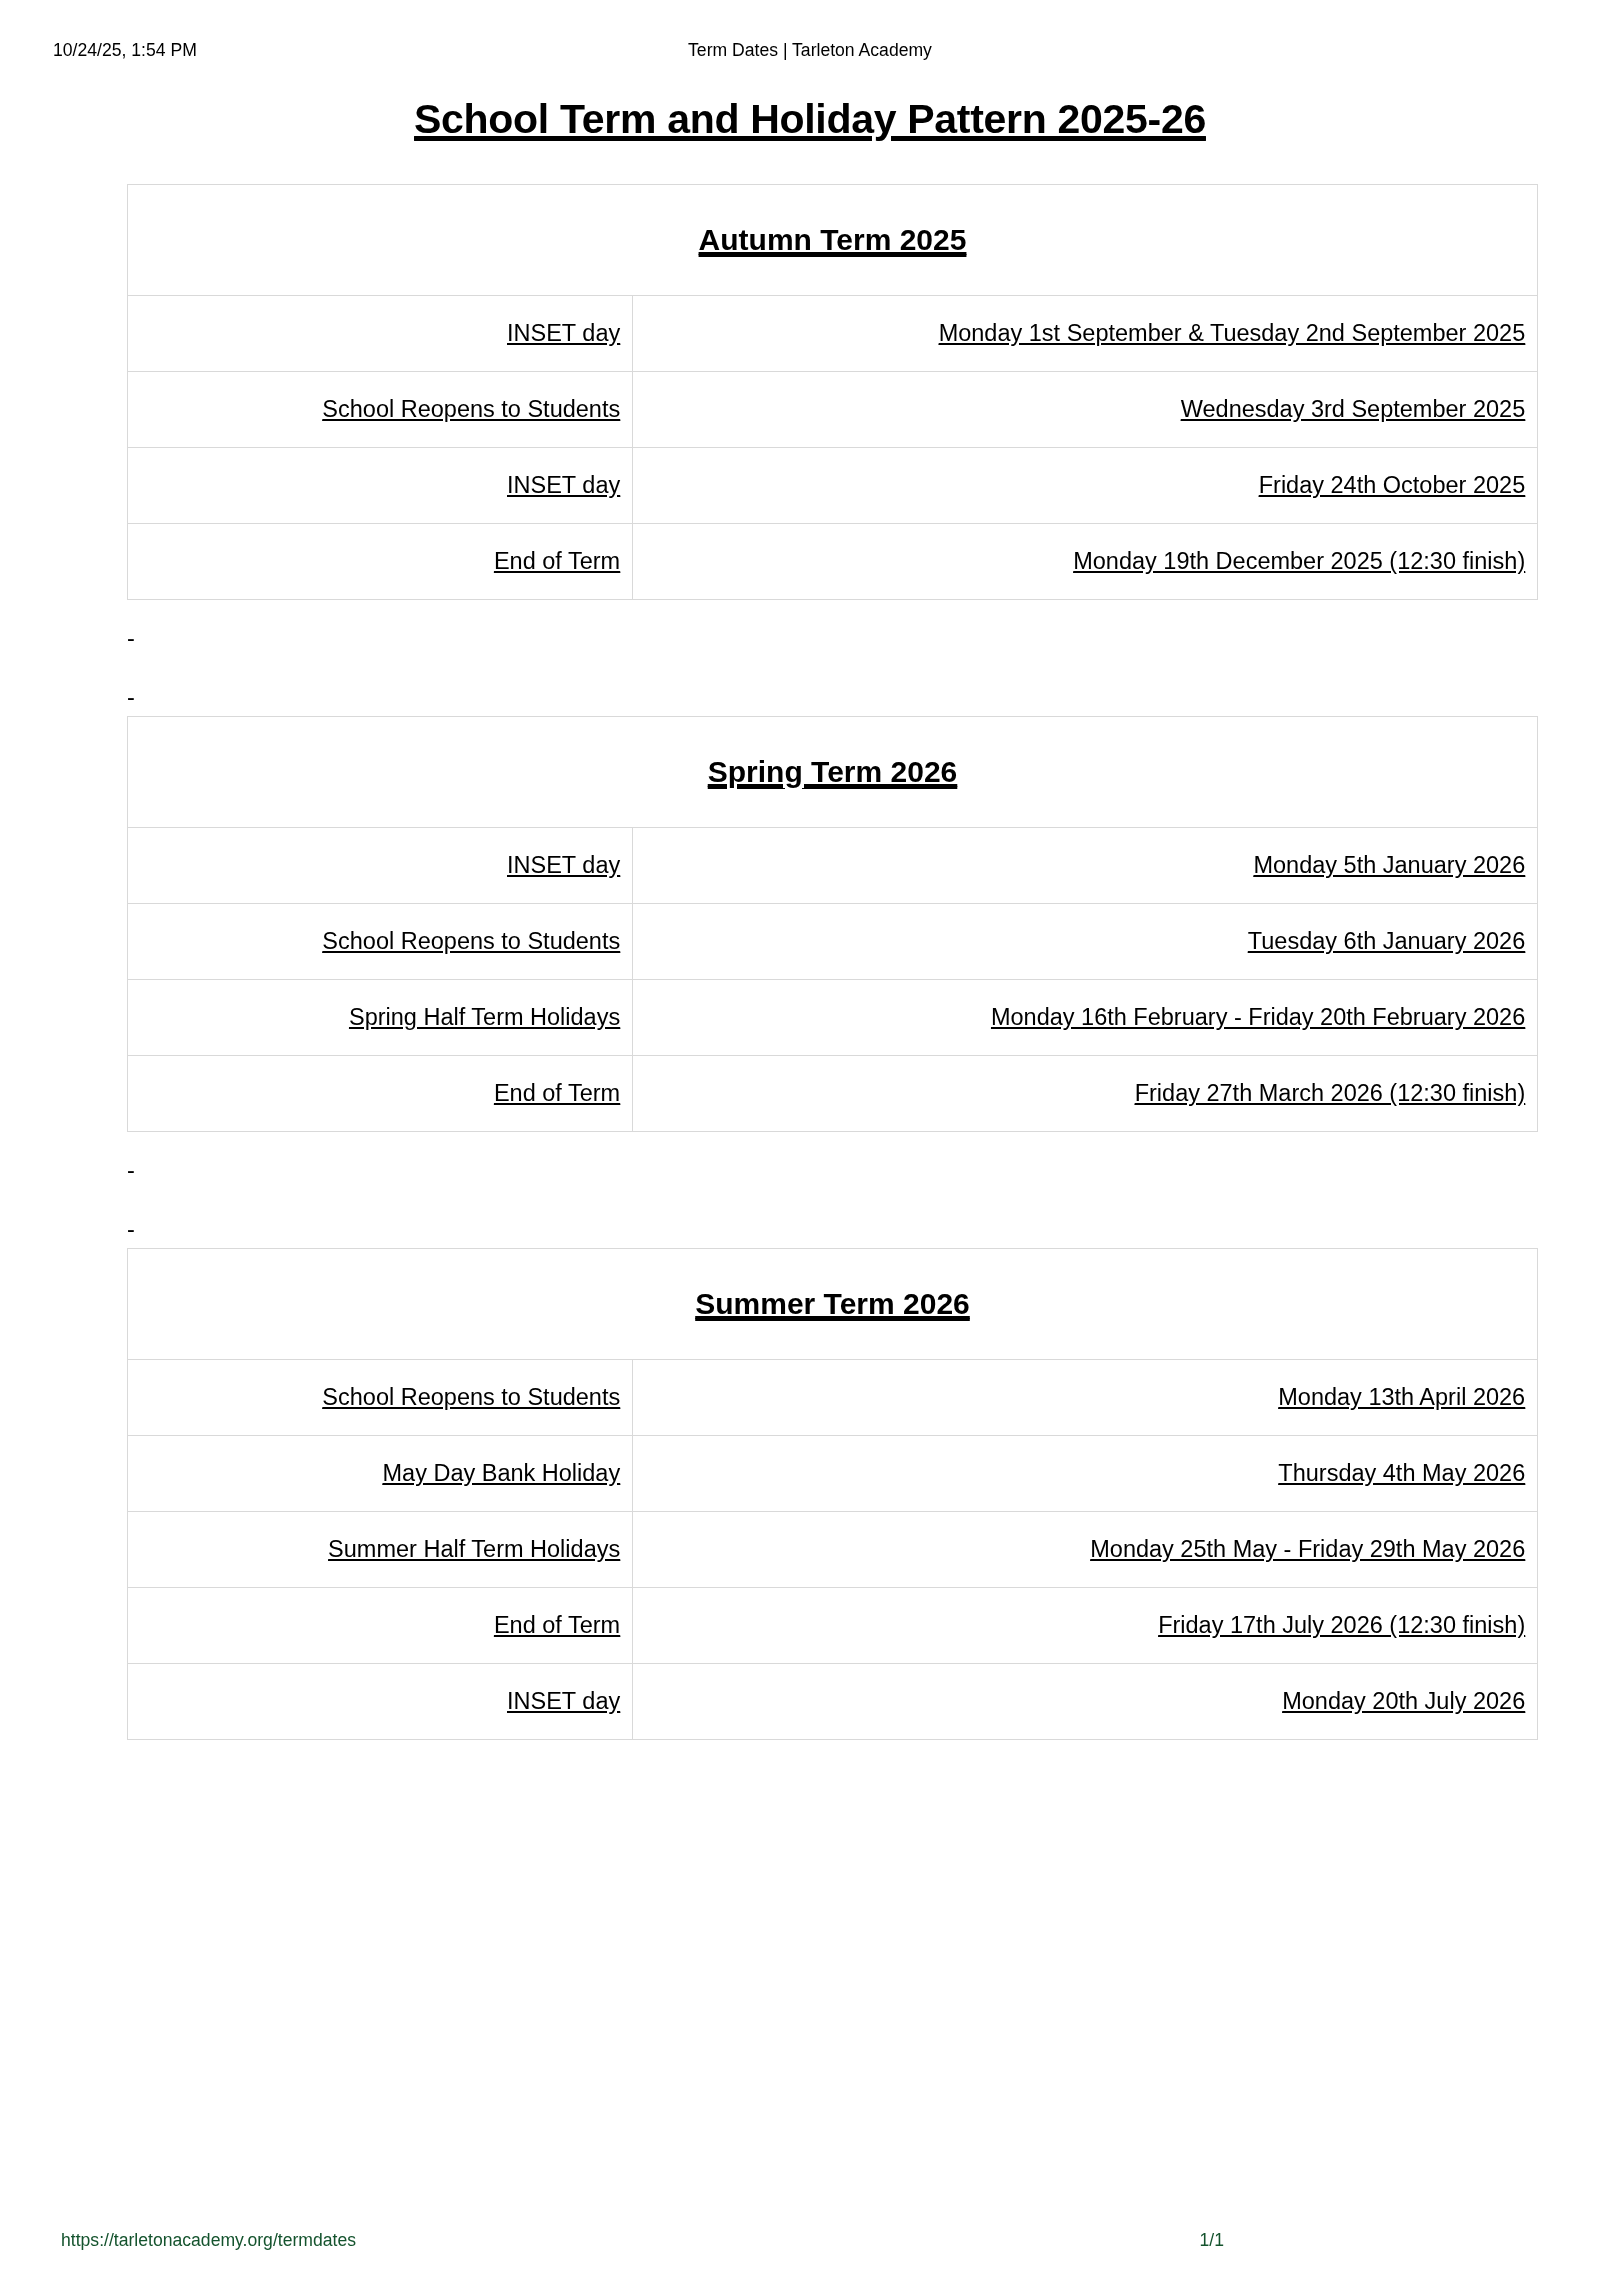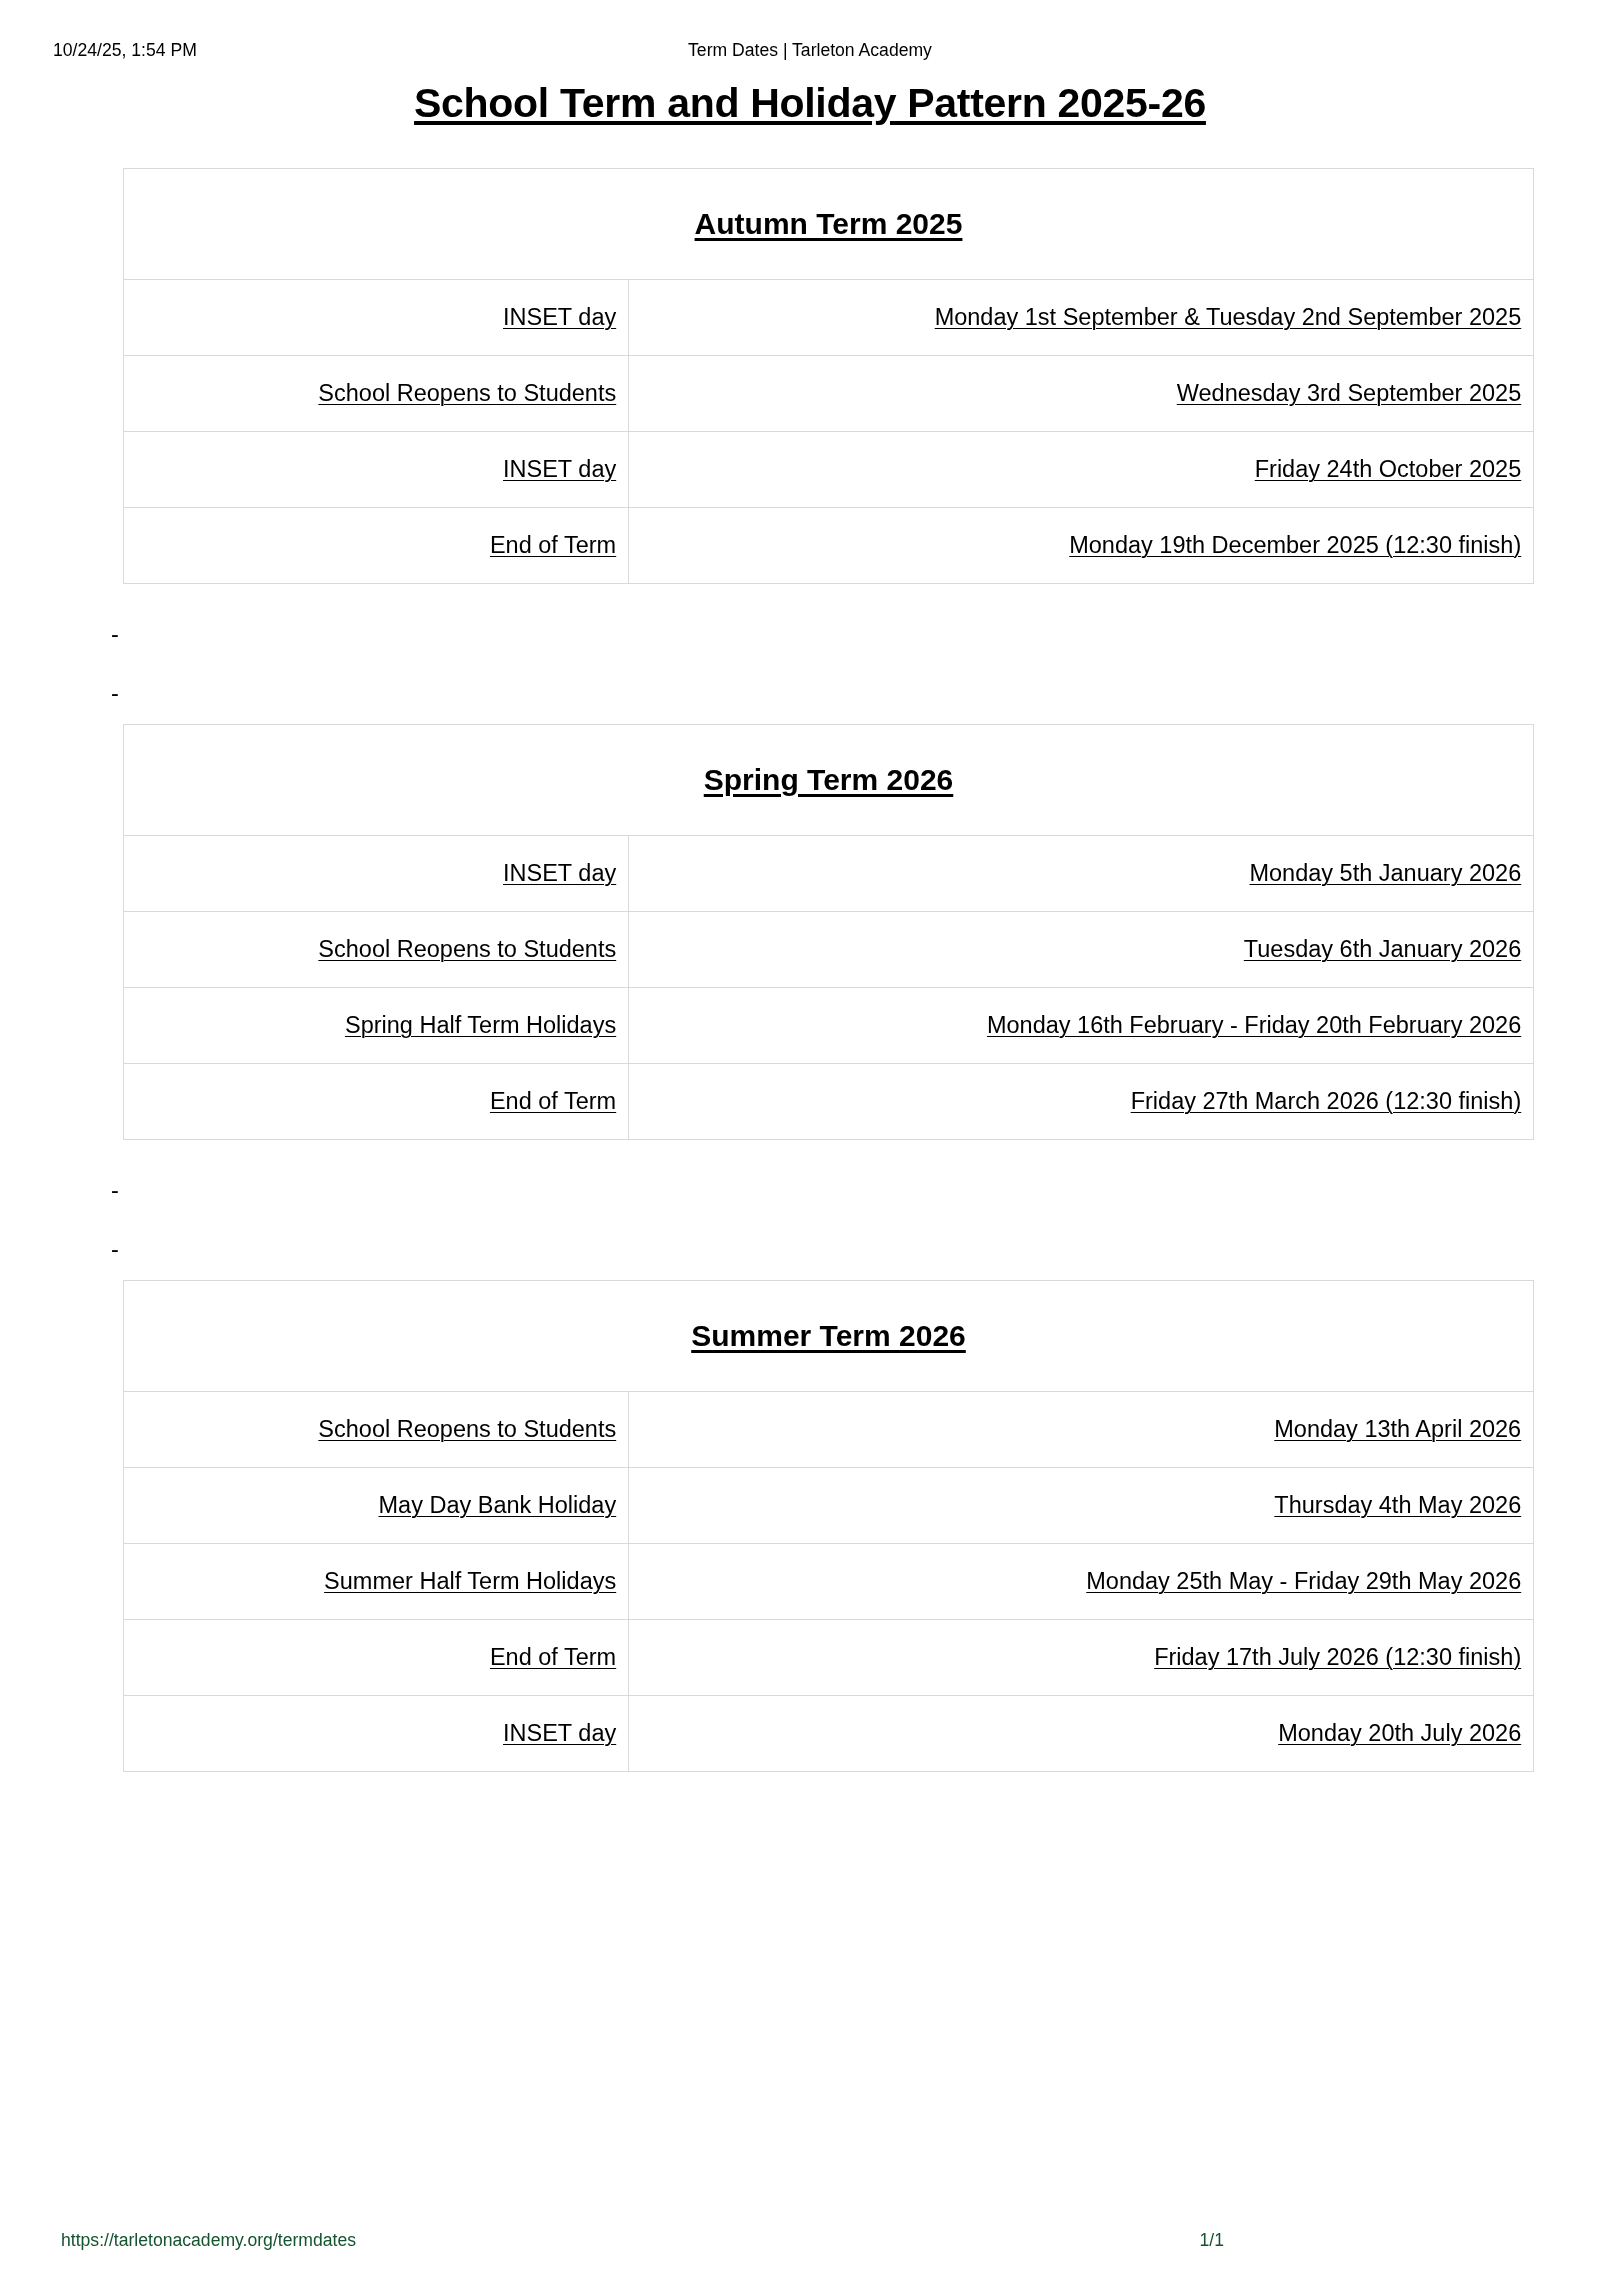--- a/index.html
+++ b/index.html
@@ -13,21 +13,22 @@
     font-family: "Liberation Sans", sans-serif;
     color: #000000;
     position: relative;
     box-sizing: border-box;
   }
   .page {
     width: 1620px;
     min-height: 2293px;
     position: relative;
     box-sizing: border-box;
-    padding: 0;
+    padding: 16px;
+    text-decoration: underline;
   }
   
   .print-header {
     position: absolute;
     top: 41px;
     left: 0;
     width: 1620px;
     height: 19.6px;
     display: flex;
     align-items: center;
@@ -77,21 +78,21 @@
     text-align: center;
     margin: 0 0 41px 0;
     letter-spacing: -0.3px;
     text-decoration: underline;
     text-underline-offset: 3.9px;
   }
   table.term-table {
     width: 1409px;
     border-collapse: collapse;
     table-layout: fixed;
-    margin: 12px;
+    margin: 0;
   }
   table.term-table td,
   table.term-table th {
     border: 1px solid #d9d9d9;
     padding: 0;
     vertical-align: middle;
   }
   .term-head-cell {
     height: 110px;
     text-align: center;

